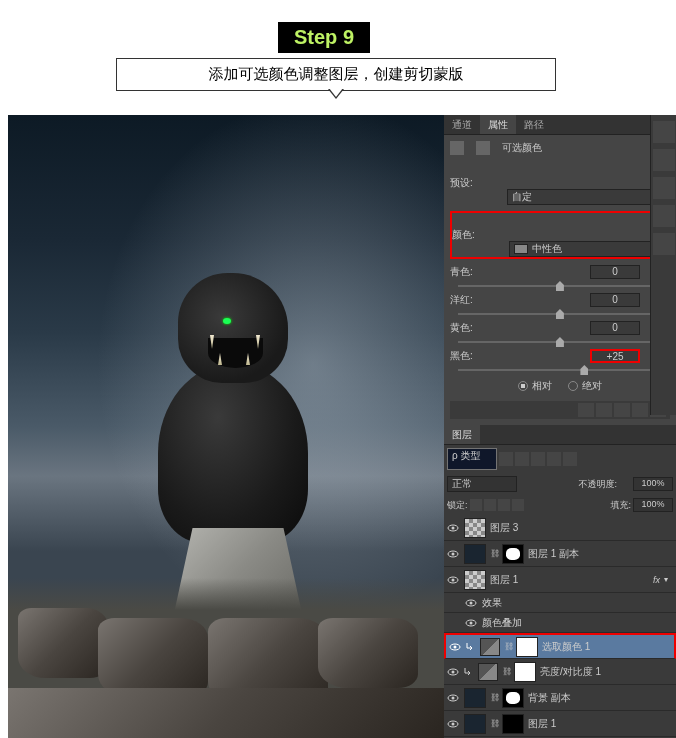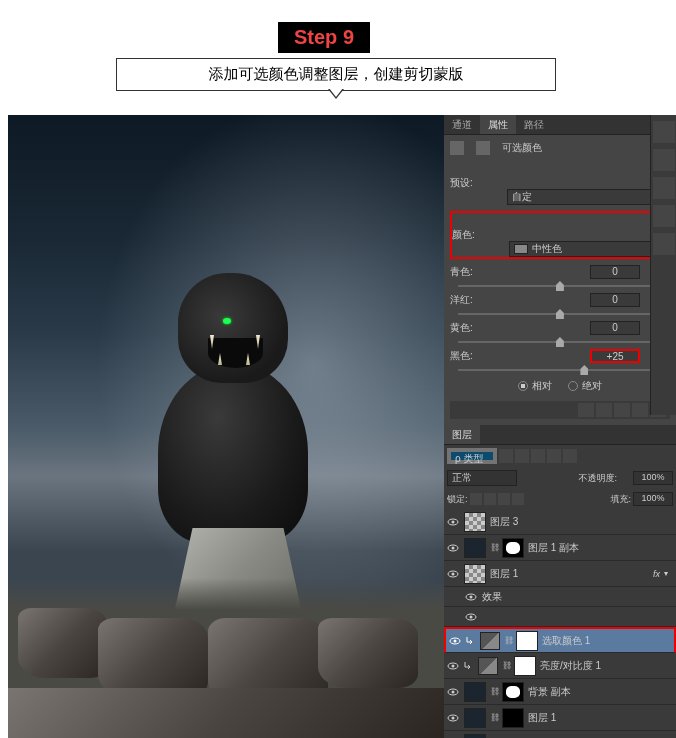--- a/index.html
+++ b/index.html
@@ -1,18 +1,18 @@
 <!DOCTYPE html>
 <html><head>
 <meta charset="utf-8">
 <style>
 * { margin: 0; padding: 0; box-sizing: border-box; }
 body { width: 676px; height: 738px; background: #fff; font-family: "Microsoft YaHei", Arial, sans-serif; position: relative; }
 
-.step-badge { position: absolute; top: 22px; left: 278px; background: #000; color: #ef4444; padding: 4px 16px; font-size: 20px; font-weight: bold; }
+.step-badge { position: absolute; top: 22px; left: 278px; background: #000; color: #bef264; padding: 4px 16px; font-size: 20px; font-weight: bold; }
 .instruction-box { position: absolute; top: 58px; left: 116px; width: 440px; border: 1px solid #333; text-align: center; padding: 6px 0; font-size: 15px; background: #fff; }
 .pointer { position: absolute; top: 89px; left: 328px; width: 0; height: 0; border-left: 8px solid transparent; border-right: 8px solid transparent; border-top: 10px solid #333; }
 .pointer::after { content: ''; position: absolute; top: -11px; left: -7px; width: 0; height: 0; border-left: 7px solid transparent; border-right: 7px solid transparent; border-top: 9px solid #fff; }
 
 .app-window { position: absolute; top: 115px; left: 8px; width: 668px; height: 623px; background: #2a2a2a; display: flex; }
 .canvas-area { width: 436px; height: 623px; background: linear-gradient(180deg, #1a2530 0%, #2d3a45 30%, #4a5560 50%, #5a646e 60%, #3a3a38 75%, #6a6560 100%); position: relative; overflow: hidden; }
 .sky { position: absolute; inset: 0; background: radial-gradient(ellipse at 70% 40%, rgba(200,210,220,0.4) 0%, transparent 50%), linear-gradient(180deg, #0d1a25 0%, #1a2835 20%, #2a3a48 35%, #4a5a68 50%, #6a7580 58%, #3a4550 70%); }
 .pedestal { position: absolute; bottom: 120px; left: 165px; width: 130px; height: 90px; background: linear-gradient(135deg, #b5b5b0 0%, #8a8a85 50%, #6a6a65 100%); clip-path: polygon(15% 0, 85% 0, 100% 100%, 0 100%); }
 .statue { position: absolute; bottom: 195px; left: 120px; width: 210px; height: 270px; }
 .statue-body { position: absolute; bottom: 0; left: 30px; width: 150px; height: 180px; background: radial-gradient(ellipse at 40% 30%, #3a3a3a 0%, #1a1a1a 60%, #0a0a0a 100%); border-radius: 50% 50% 30% 30%; }
@@ -54,21 +54,21 @@
 .highlight-red { border: 2px solid #e00; }
 .radio-row { display: flex; justify-content: center; gap: 16px; margin: 8px 0; }
 .radio { display: flex; align-items: center; gap: 4px; }
 .radio-dot { width: 10px; height: 10px; border-radius: 50%; border: 1px solid #888; }
 .radio-dot.on { background: radial-gradient(circle, #ccc 40%, transparent 45%); }
 .panel-footer { display: flex; justify-content: flex-end; gap: 2px; padding: 2px 4px; background: #3a3a3a; }
 .footer-icon { width: 16px; height: 14px; background: #454545; }
 
 .layers-panel { flex: 1; background: #454545; display: flex; flex-direction: column; }
 .layers-toolbar { display: flex; align-items: center; gap: 2px; padding: 3px; background: #3a3a3a; }
-.lt-select { width: 50px; height: 16px; background: #0c4a6e; border: 4px solid #737373; font-size: 10px; padding: 0 4px; }
+.lt-select { width: 50px; height: 22px; background: #0f172a; border: 1px solid #737373; font-size: 10px; padding: 0 4px; }
 .lt-icon { width: 14px; height: 14px; background: #454545; }
 .layers-row2 { display: flex; align-items: center; gap: 16px; padding: 3px; background: #3a3a3a; }
 .blend-select { width: 70px; height: 16px; background: #333; border: 1px solid #222; font-size: 10px; padding: 0 4px; display: flex; align-items: center; }
 .opacity-label { font-size: 9px; margin-left: auto; }
 .opacity-input { width: 40px; height: 14px; background: #333; border: 1px solid #222; font-size: 9px; text-align: center; }
 .lock-row { display: flex; align-items: center; gap: 2px; padding: 3px; background: #3a3a3a; font-size: 9px; }
 .lock-icon { width: 12px; height: 12px; background: #454545; }
 
 .layer-list { flex: 1; overflow: hidden; background: #3a3a3a; }
 .layer { display: flex; align-items: center; height: 26px; border-bottom: 1px solid #2a2a2a; padding: 0 2px; gap: 4px; }
@@ -281,20 +281,21 @@
             </div>
           <span class="layer-name">效果</span>
         </div>
         <div class="layer sub">
           <div class="vis-eye">
               <svg viewBox="0 0 12 8">
                 <ellipse cx="6" cy="4" rx="5" ry="3" fill="none" stroke="#ccc"></ellipse>
                 <circle cx="6" cy="4" r="1.5" fill="#ccc"></circle>
               </svg>
             </div>
+          <span class="layer-name">颜色叠加</span>
         </div>
         <div class="layer selected highlight-red">
           <div class="vis-eye">
               <svg viewBox="0 0 12 8">
                 <ellipse cx="6" cy="4" rx="5" ry="3" fill="none" stroke="#fff"></ellipse>
                 <circle cx="6" cy="4" r="1.5" fill="#fff"></circle>
               </svg>
             </div>
           <svg class="clip-arrow" viewBox="0 0 10 10">
               <path d="M1 1 L1 6 L6 6 M4 4 L6 6 L4 8" stroke="#fff" fill="none"></path>

